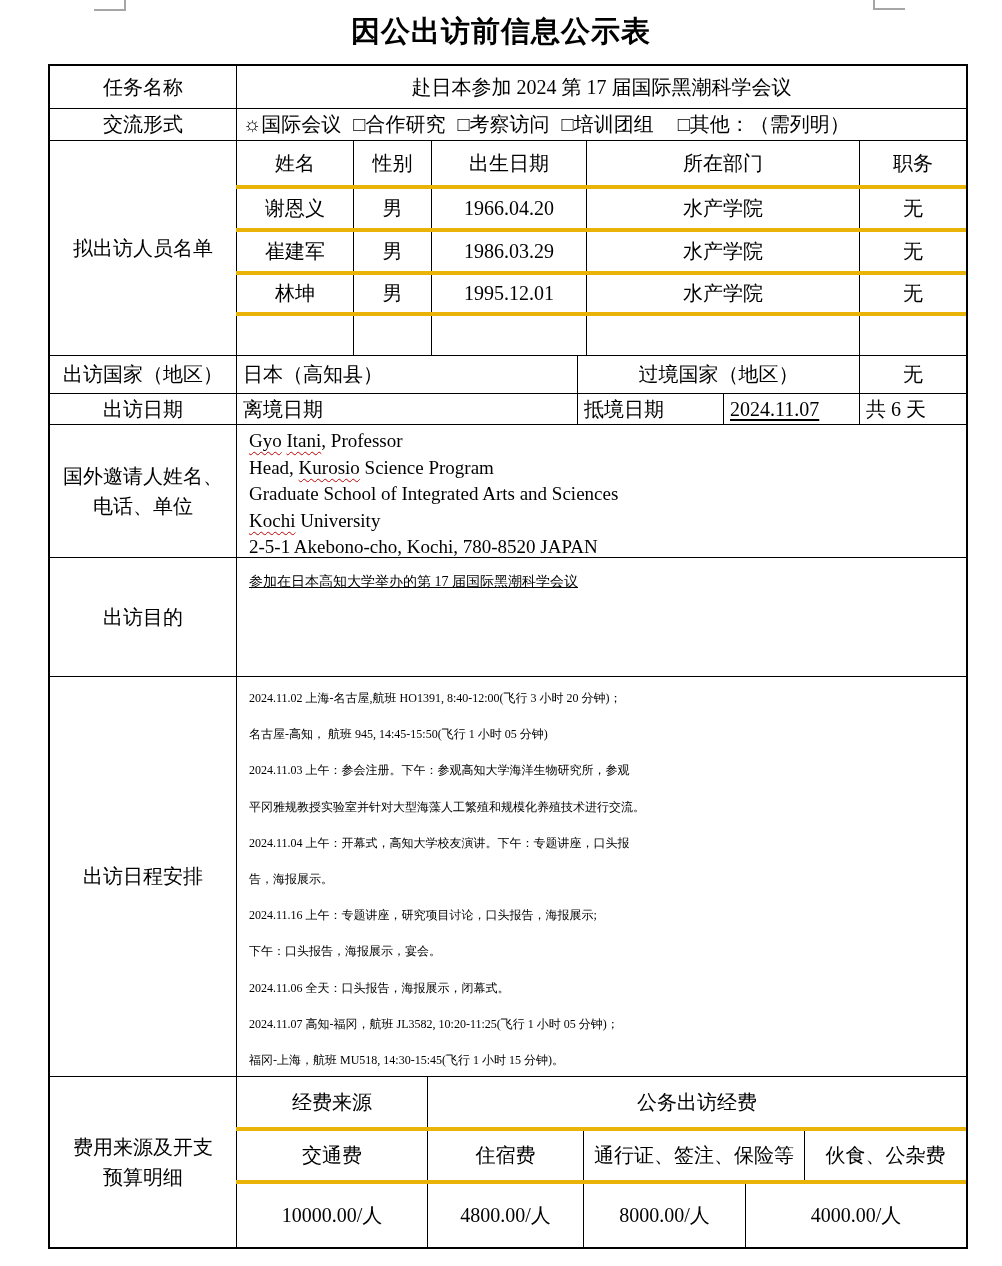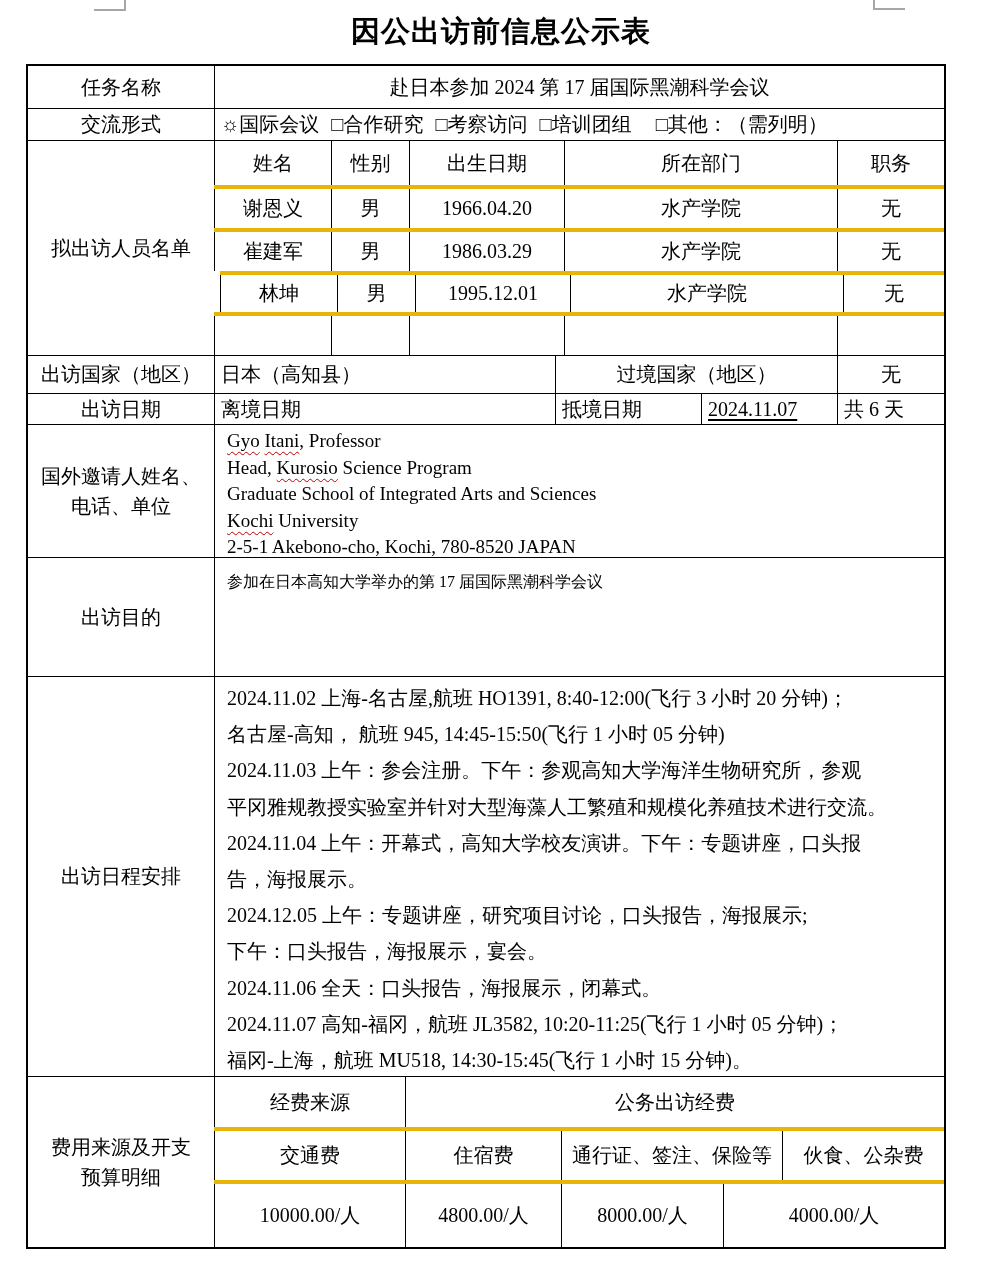--- a/index.html
+++ b/index.html
@@ -10,21 +10,21 @@
   }
   .crop-mark { position: absolute; }
   .crop-left  { left: 94px;  top: 0; width: 32px; height: 11px;
                 border-right: 2px solid #a6a6a6; border-bottom: 2px solid #a6a6a6; }
   .crop-right { left: 873px; top: 0; width: 32px; height: 10px;
                 border-left: 2px solid #a6a6a6; border-bottom: 2px solid #a6a6a6; }
 
   .doc-title { position: absolute; top: 12px; left: 0; width: 100%;
     text-align: center; font-size: 29px; font-weight: bold; letter-spacing: 1px; }
 
-  .form-table { position: absolute; left: 26px; top: 64px; width: 920px;
+  .form-table { position: absolute; left: 48px; top: 64px; width: 920px;
     border: 2px solid #000; background: #fff; }
 
   .row { display: flex; border-top: 1px solid #000; width: 100%; }
   .row.first { border-top: none; }
 
   .cell { border-left: 1px solid #000; display: flex; align-items: center;
     justify-content: center; font-size: 20px; overflow: hidden; }
   .cell.nol { border-left: none; }
   .cell.left { justify-content: flex-start; }
   .cell.top { align-items: flex-start; }
@@ -40,21 +40,21 @@
   .h-dates { height: 31px; }
   .h-inviter { height: 133px; }
   .h-purpose { height: 119px; }
   .h-schedule { height: 400px; }
 
   
   .sub { display: flex; flex-direction: column; flex: 1 1 auto; }
   .srow { display: flex; border-top: 4px solid #eab308; }
   .srow.first { border-top: none; }
   .p-h { height: 44px; } .p-r1 { height: 43px; } .p-r2 { height: 43px; }
-  .p-r3 { height: 41px; margin-left: 6px; } .p-r4 { height: 43px; }
+  .p-r3 { height: 41px; } .p-r4 { height: 43px; }
   .pc-name { width: 117px; flex: none; }
   .pc-gender { width: 78px; flex: none; }
   .pc-birth { width: 155px; flex: none; }
   .pc-dept { width: 273px; flex: none; }
 
   
   .dc-country { width: 341px; flex: none; }
   .dc-transit { width: 282px; flex: none; }
   .dt-dep-l { width: 117px; flex: none; }
   .dt-dep-v { width: 224px; flex: none; }
@@ -69,22 +69,22 @@
 
   .pad-sm { padding-left: 6px; }
   .pad-md { padding-left: 12px; margin-top: 40px; }
 
   .exchange-line { font-size: 20px; white-space: nowrap; }
   .exchange-line .opt { margin-right: 12px; }
   .exchange-line .opt-last { margin-left: 12px; margin-right: 0; }
 
   .block { display: block; padding: 2px 10px 0 12px; text-align: left; }
   .inviter-text { font-size: 19px; line-height: 26.5px; padding-top: 3px; }
-  .purpose-text { font-size: 16px; line-height: 30px; padding-top: 9px; }
-  .schedule-text { font-size: 20px; line-height: 36.2px; padding-top: 3px; }
+  .purpose-text { font-size: 14px; line-height: 30px; padding-top: 9px; text-decoration: underline; }
+  .schedule-text { font-size: 12px; line-height: 36.2px; padding-top: 3px; }
 
   .label-stack { line-height: 30px; text-align: center; }
 
   .squiggle { text-decoration: underline; text-decoration-style: wavy;
     text-decoration-color: #c00000; text-decoration-thickness: 1px;
     text-underline-offset: 4px; }
   .u-line { text-decoration: underline; text-underline-offset: 3px; }
 </style>
 </head>
 <body>
@@ -192,21 +192,21 @@
 
   <div class="row h-schedule">
     <div class="cell nol w-label">出访日程安排</div>
     <div class="cell grow top block schedule-text">
       <div>2024.11.02  上海-名古屋,航班 HO1391, 8:40-12:00(飞行 3 小时 20 分钟)；</div>
       <div>名古屋-高知， 航班 945, 14:45-15:50(飞行 1 小时 05 分钟)</div>
       <div>2024.11.03  上午：参会注册。下午：参观高知大学海洋生物研究所，参观</div>
       <div>平冈雅规教授实验室并针对大型海藻人工繁殖和规模化养殖技术进行交流。</div>
       <div>2024.11.04 上午：开幕式，高知大学校友演讲。下午：专题讲座，口头报</div>
       <div>告，海报展示。</div>
-      <div>2024.12.05 上午：专题讲座，研究项目讨论，口头报告，海报展示;</div>
+      <div>2024.11.16 上午：专题讲座，研究项目讨论，口头报告，海报展示;</div>
       <div>下午：口头报告，海报展示，宴会。</div>
       <div>2024.11.06 全天：口头报告，海报展示，闭幕式。</div>
       <div>2024.11.07 高知-福冈，航班 JL3582, 10:20-11:25(飞行 1 小时 05 分钟)；</div>
       <div>福冈-上海，航班 MU518, 14:30-15:45(飞行 1 小时 15 分钟)。</div>
     </div>
   </div>
 
   <div class="row">
     <div class="cell nol w-label col">
       <div class="label-stack">费用来源及开支</div>

